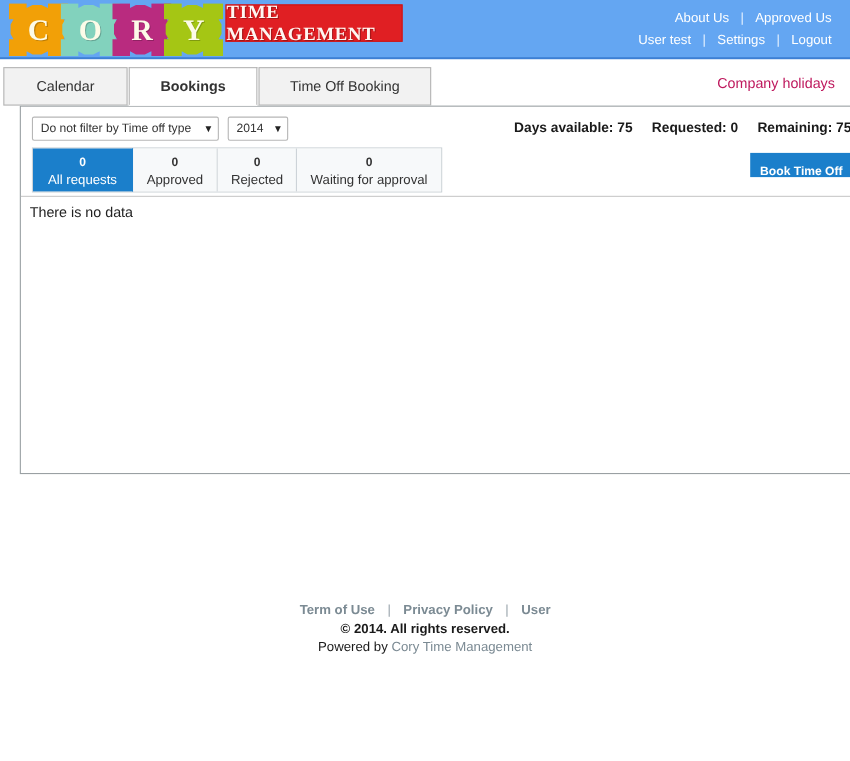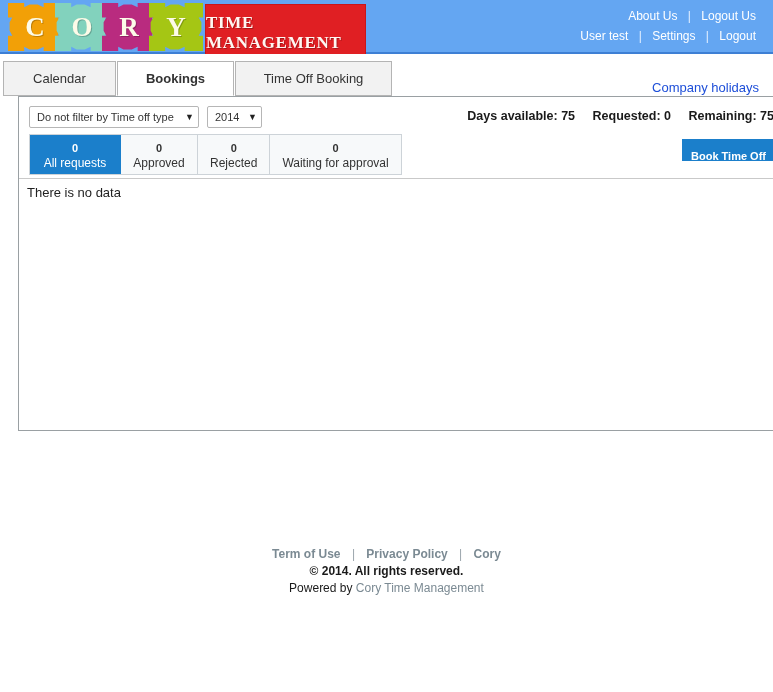--- a/index.html
+++ b/index.html
@@ -51,21 +51,21 @@
        0% 68%, 8% 68%, 3% 58%, 3% 40%, 8% 30%, 0% 30%);
   }
   #piece-c { left: 8px;   background: #f2a007; }
   #piece-o { left: 55px;  background: #82d2bd; }
   #piece-r { left: 102px; background: #b92b7f; }
   #piece-y { left: 149px; background: #a5c614; }
 
   #brand-banner {
     position: absolute;
     left: 205px; top: 4px;
-    width: 161px; height: 58px;
+    width: 161px; height: 34px;
     background: #e01f23;
     border: 1px solid #c8161a;
     display: flex;
     align-items: center;
     justify-content: center;
     color: #fff7f2;
     font-family: "Liberation Serif", serif;
     font-weight: bold;
     font-size: 17px;
     letter-spacing: .7px;
@@ -115,24 +115,23 @@
     z-index: 4;
   }
   #tab-0 { left: 3px;   width: 113px; }
   #tab-1 { left: 117px; width: 117px; }
   #tab-2 { left: 235px; width: 157px; }
 
   #company-holidays {
     position: absolute;
     right: 14px; top: 14px;
     font-size: 13px;
-    color: #1d4ed8;
+    color: #be185d;
     text-decoration: none;
     cursor: pointer;
-    margin-top: 12px;
   }
 
   
   #content-panel {
     position: absolute;
     left: 18px; top: 96px;
     width: 769px; height: 335px;
     background: #ffffff;
     border: 1px solid #9aa0a3;
   }
@@ -284,21 +283,21 @@
   </div>
 
   <div id="brand-banner">
     <span>TIME MANAGEMENT</span>
   </div>
 
   <div id="header-nav">
     <div class="navrow">
       <a href="#">About Us</a>
       <span class="sep">|</span>
-      <a href="#">Logout Us</a>
+      <a href="#">Approved Us</a>
     </div>
     <div class="navrow">
       <a href="#">User test</a>
       <span class="sep">|</span>
       <a href="#">Settings</a>
       <span class="sep">|</span>
       <a href="#">Logout</a>
     </div>
   </div>
 </div>
@@ -373,19 +372,19 @@
     <div id="no-data">There is no data</div>
   </div>
 </div>
 
 <div id="footer">
   <div class="flinks">
     <a href="#">Term of Use</a>
     <span class="sep">|</span>
     <a href="#">Privacy Policy</a>
     <span class="sep">|</span>
-    <a href="#">Cory</a>
+    <a href="#">User</a>
   </div>
   <div class="copy">© 2014. All rights reserved.</div>
   <div class="powered">
     <span>Powered by </span><a href="#">Cory Time Management</a>
   </div>
 </div>
 
 </body></html>

